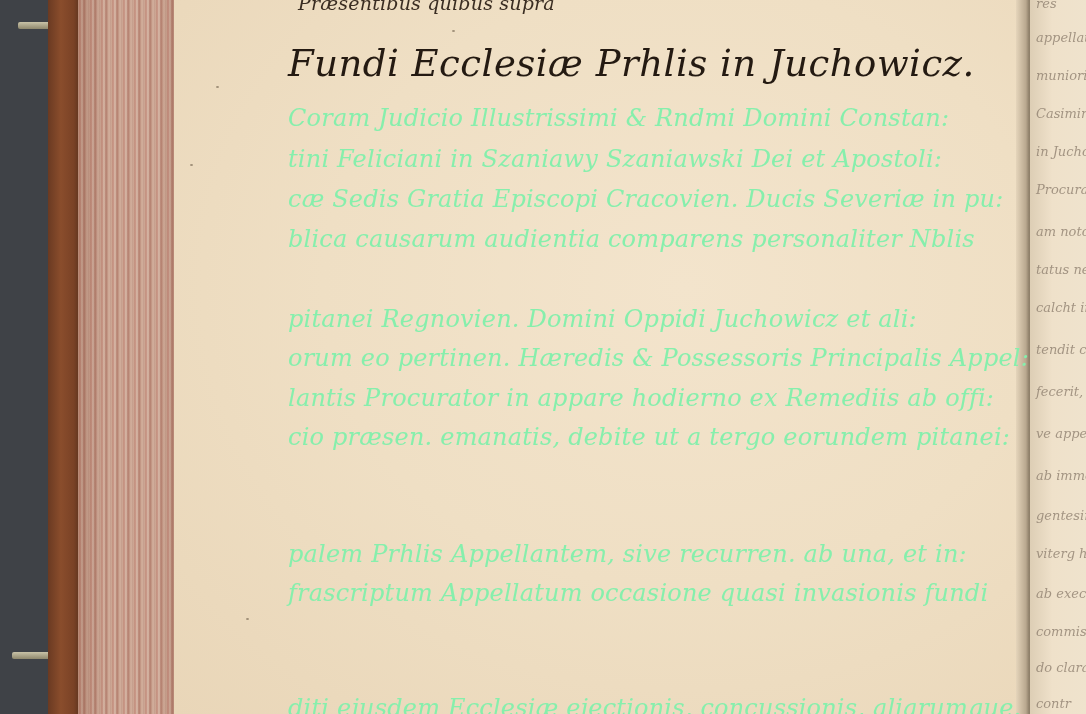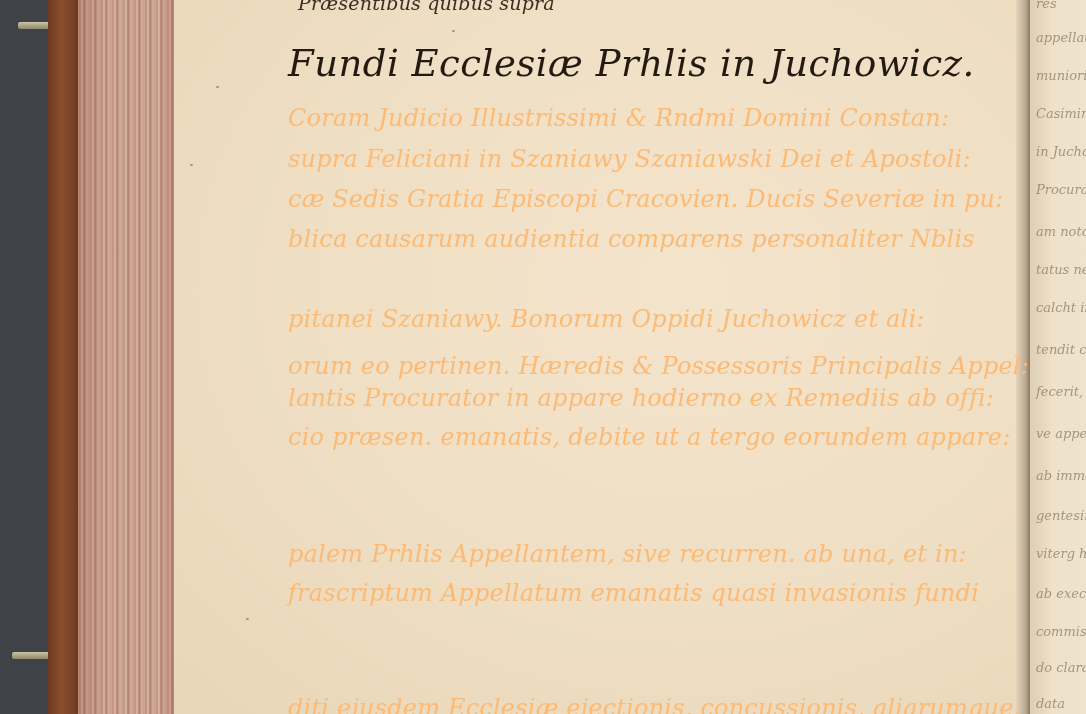--- a/index.html
+++ b/index.html
@@ -43,21 +43,21 @@
   }
   .facing-line {
     position:absolute; left:6px; white-space:nowrap;
     font-family:"DejaVu Serif", serif; font-style:italic;
     font-size:13px; color:#8a7b6b; opacity:.75;
   }
   .text-block { position:absolute; left:0; top:0; width:1020px; height:686px; }
   .line {
     position:absolute; left:288px; white-space:nowrap;
     font-family:"DejaVu Serif", serif; font-style:italic;
-    color:#fdba74; letter-spacing:0.2px;
+    color:#86efac; letter-spacing:0.2px;
   }
   .body-line { font-size:24px; }
   .header-line { font-size:19px; top:-8px; left:298px; color:#3a2d22; }
   .title-line {
     top:42px; left:288px; font-size:37px; color:#241a12;
     letter-spacing:0.5px; font-style:italic;
   }
   .speck { position:absolute; width:3px; height:2px; background:#6b5a48; border-radius:50%; opacity:.6; }
 </style>
 </head>
@@ -84,36 +84,36 @@
   <div class="facing-line" style="top:300px">calcht in fu</div>
   <div class="facing-line" style="top:342px">tendit contr</div>
   <div class="facing-line" style="top:384px">fecerit, tali</div>
   <div class="facing-line" style="top:426px">ve appella</div>
   <div class="facing-line" style="top:468px">ab immemo</div>
   <div class="facing-line" style="top:508px">gentesimo</div>
   <div class="facing-line" style="top:546px">viterg habe</div>
   <div class="facing-line" style="top:586px">ab executi</div>
   <div class="facing-line" style="top:624px">commisit,</div>
   <div class="facing-line" style="top:660px">do clara</div>
-  <div class="facing-line" style="top:696px">data</div>
+  <div class="facing-line" style="top:696px">contr</div>
 </div>
 
 <div class="text-block">
   <div class="line header-line">Præsentibus quibus supra</div>
   <div class="line title-line">Fundi Ecclesiæ Prhlis in Juchowicz.</div>
 
   <div class="line body-line" style="top:104px">Coram Judicio Illustrissimi &amp; Rndmi Domini Constan:</div>
-  <div class="line body-line" style="top:145px">supra Feliciani in Szaniawy Szaniawski Dei et Apostoli:</div>
+  <div class="line body-line" style="top:145px">tini Feliciani in Szaniawy Szaniawski Dei et Apostoli:</div>
   <div class="line body-line" style="top:225px">blica causarum audientia comparens personaliter Nblis</div>
   <div class="line body-line" style="top:185px">cæ Sedis Gratia Episcopi Cracovien. Ducis Severiæ in pu:</div>
-  <div class="line body-line" style="top:305px">pitanei Szaniawy. Bonorum Oppidi Juchowicz et ali:</div>
-  <div class="line body-line" style="top:352px">orum eo pertinen. Hæredis &amp; Possessoris Principalis Appel:</div>
+  <div class="line body-line" style="top:305px">pitanei Regnovien. Domini Oppidi Juchowicz et ali:</div>
+  <div class="line body-line" style="top:344px">orum eo pertinen. Hæredis &amp; Possessoris Principalis Appel:</div>
   <div class="line body-line" style="top:384px">lantis Procurator in appare hodierno ex Remediis ab offi:</div>
-  <div class="line body-line" style="top:423px">cio præsen. emanatis, debite ut a tergo eorundem appare:</div>
+  <div class="line body-line" style="top:423px">cio præsen. emanatis, debite ut a tergo eorundem pitanei:</div>
   <div class="line body-line" style="top:540px">palem Prhlis Appellantem, sive recurren. ab una, et in:</div>
-  <div class="line body-line" style="top:579px">frascriptum Appellatum emanatis quasi invasionis fundi</div>
+  <div class="line body-line" style="top:579px">frascriptum Appellatum occasione quasi invasionis fundi</div>
   <div class="line body-line" style="top:694px">diti ejusdem Ecclesiæ ejectionis, concussionis, aliarumque.</div>
 </div>
 
 <div class="speck" style="left:452px; top:30px"></div>
 <div class="speck" style="left:246px; top:618px"></div>
 <div class="speck" style="left:190px; top:164px"></div>
 <div class="speck" style="left:216px; top:86px"></div>
 
 </body></html>

